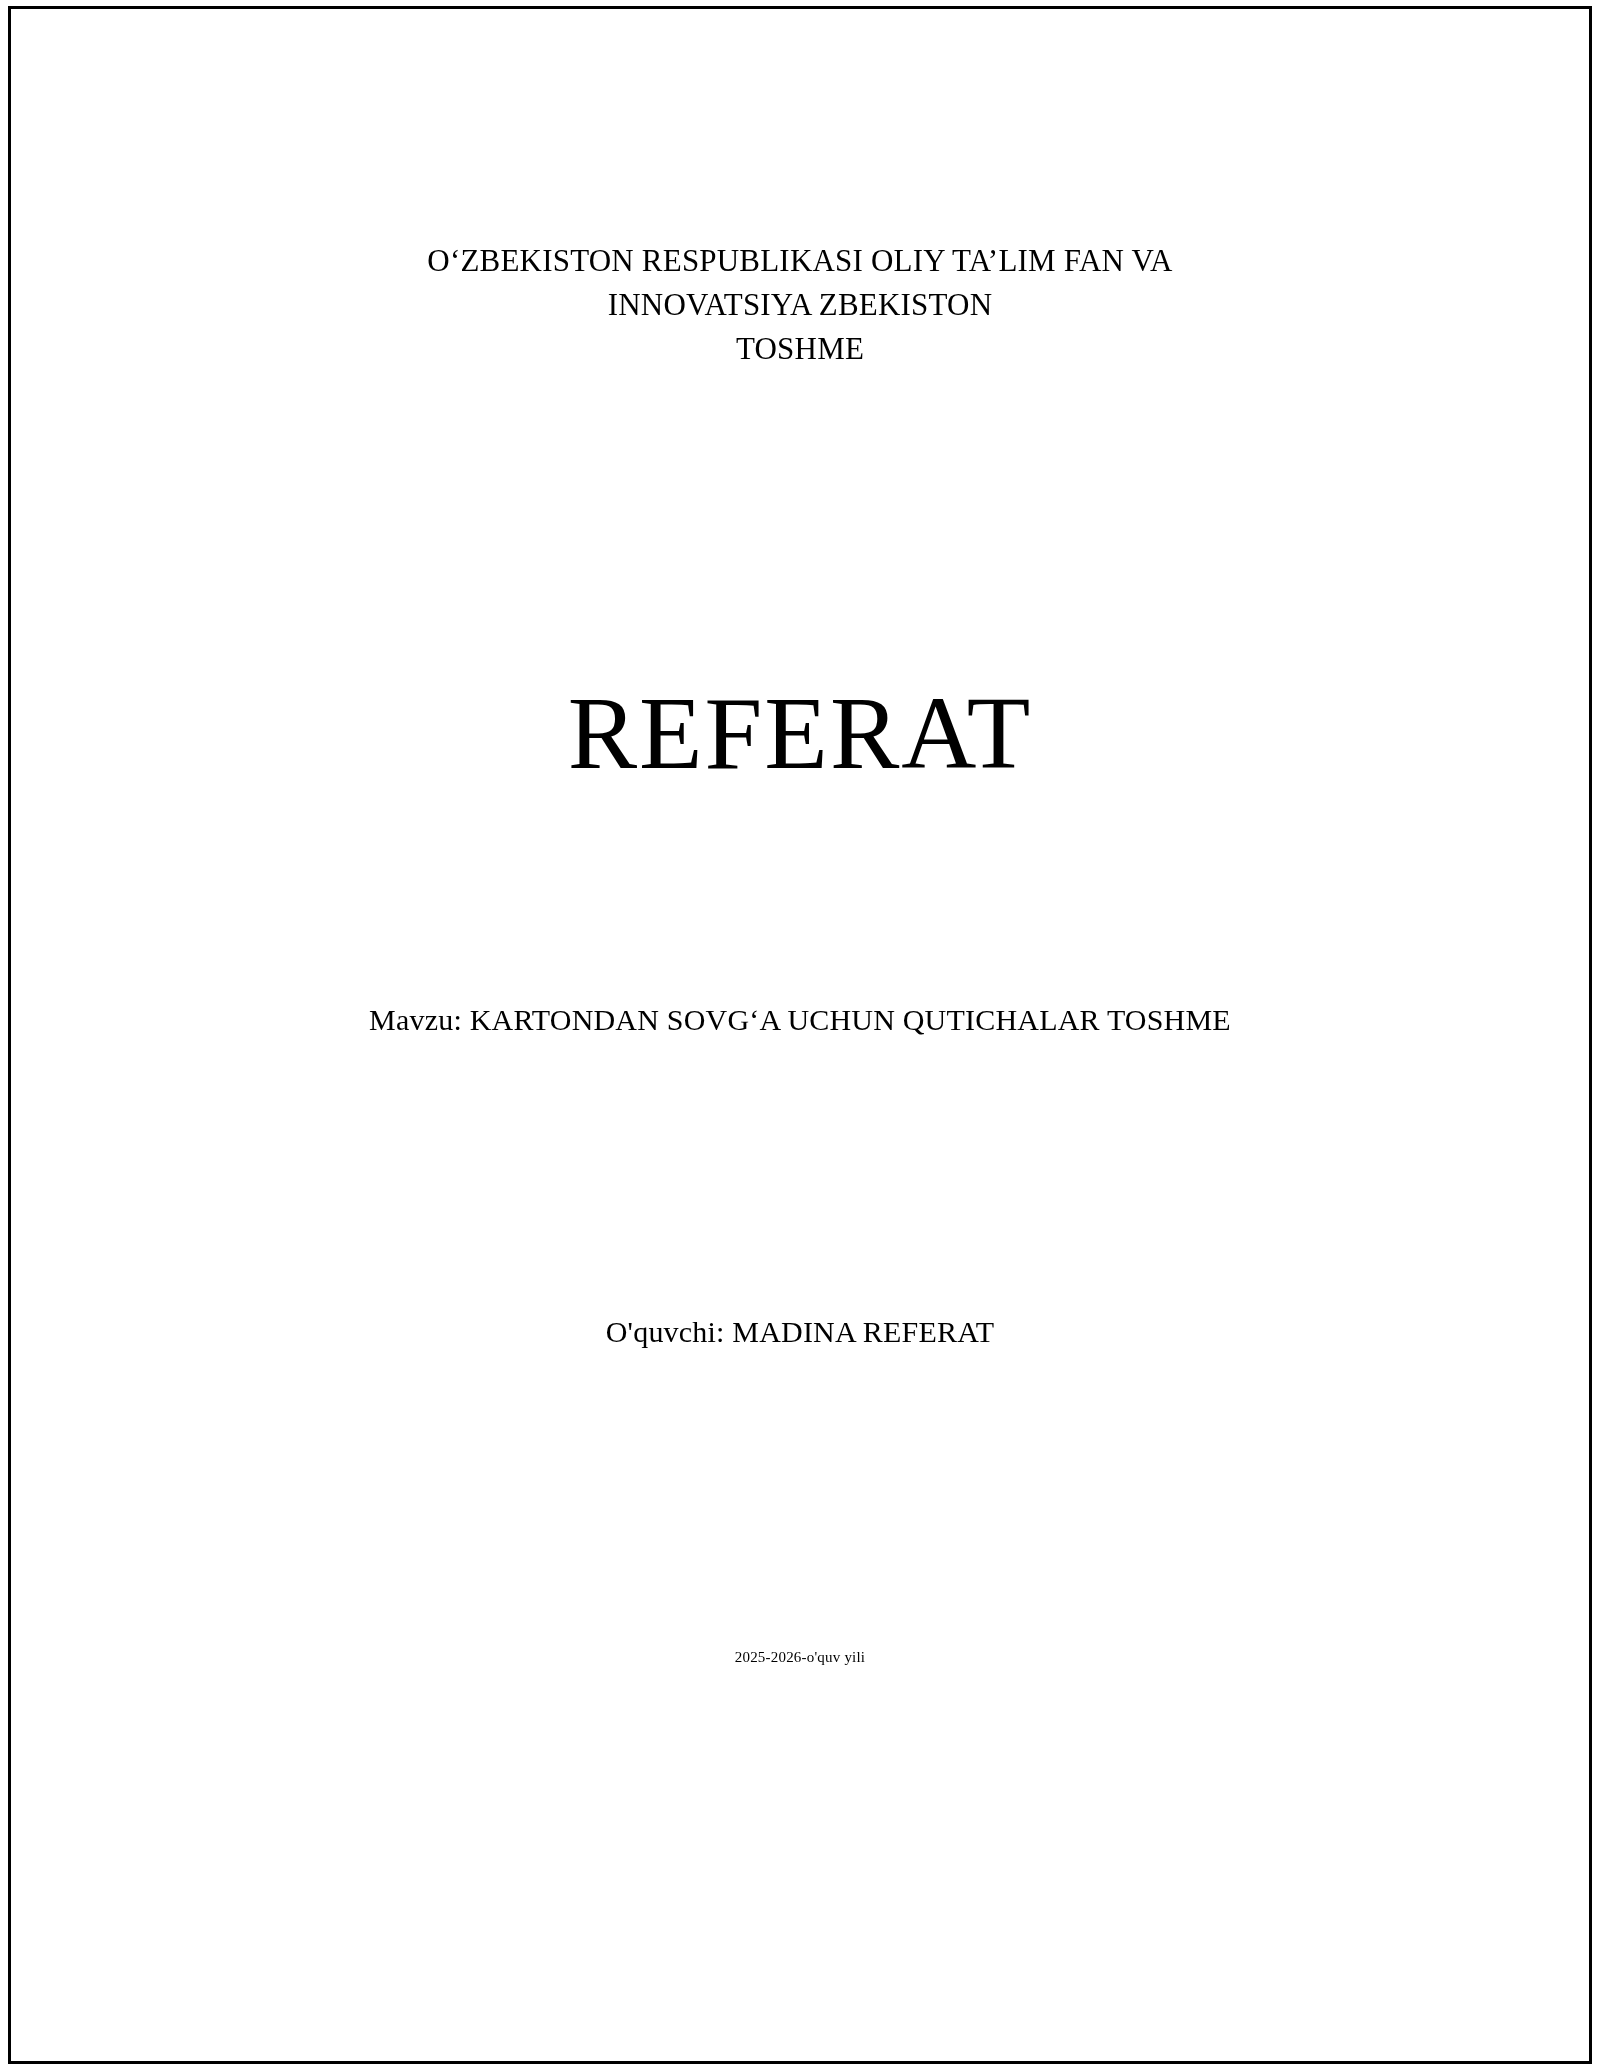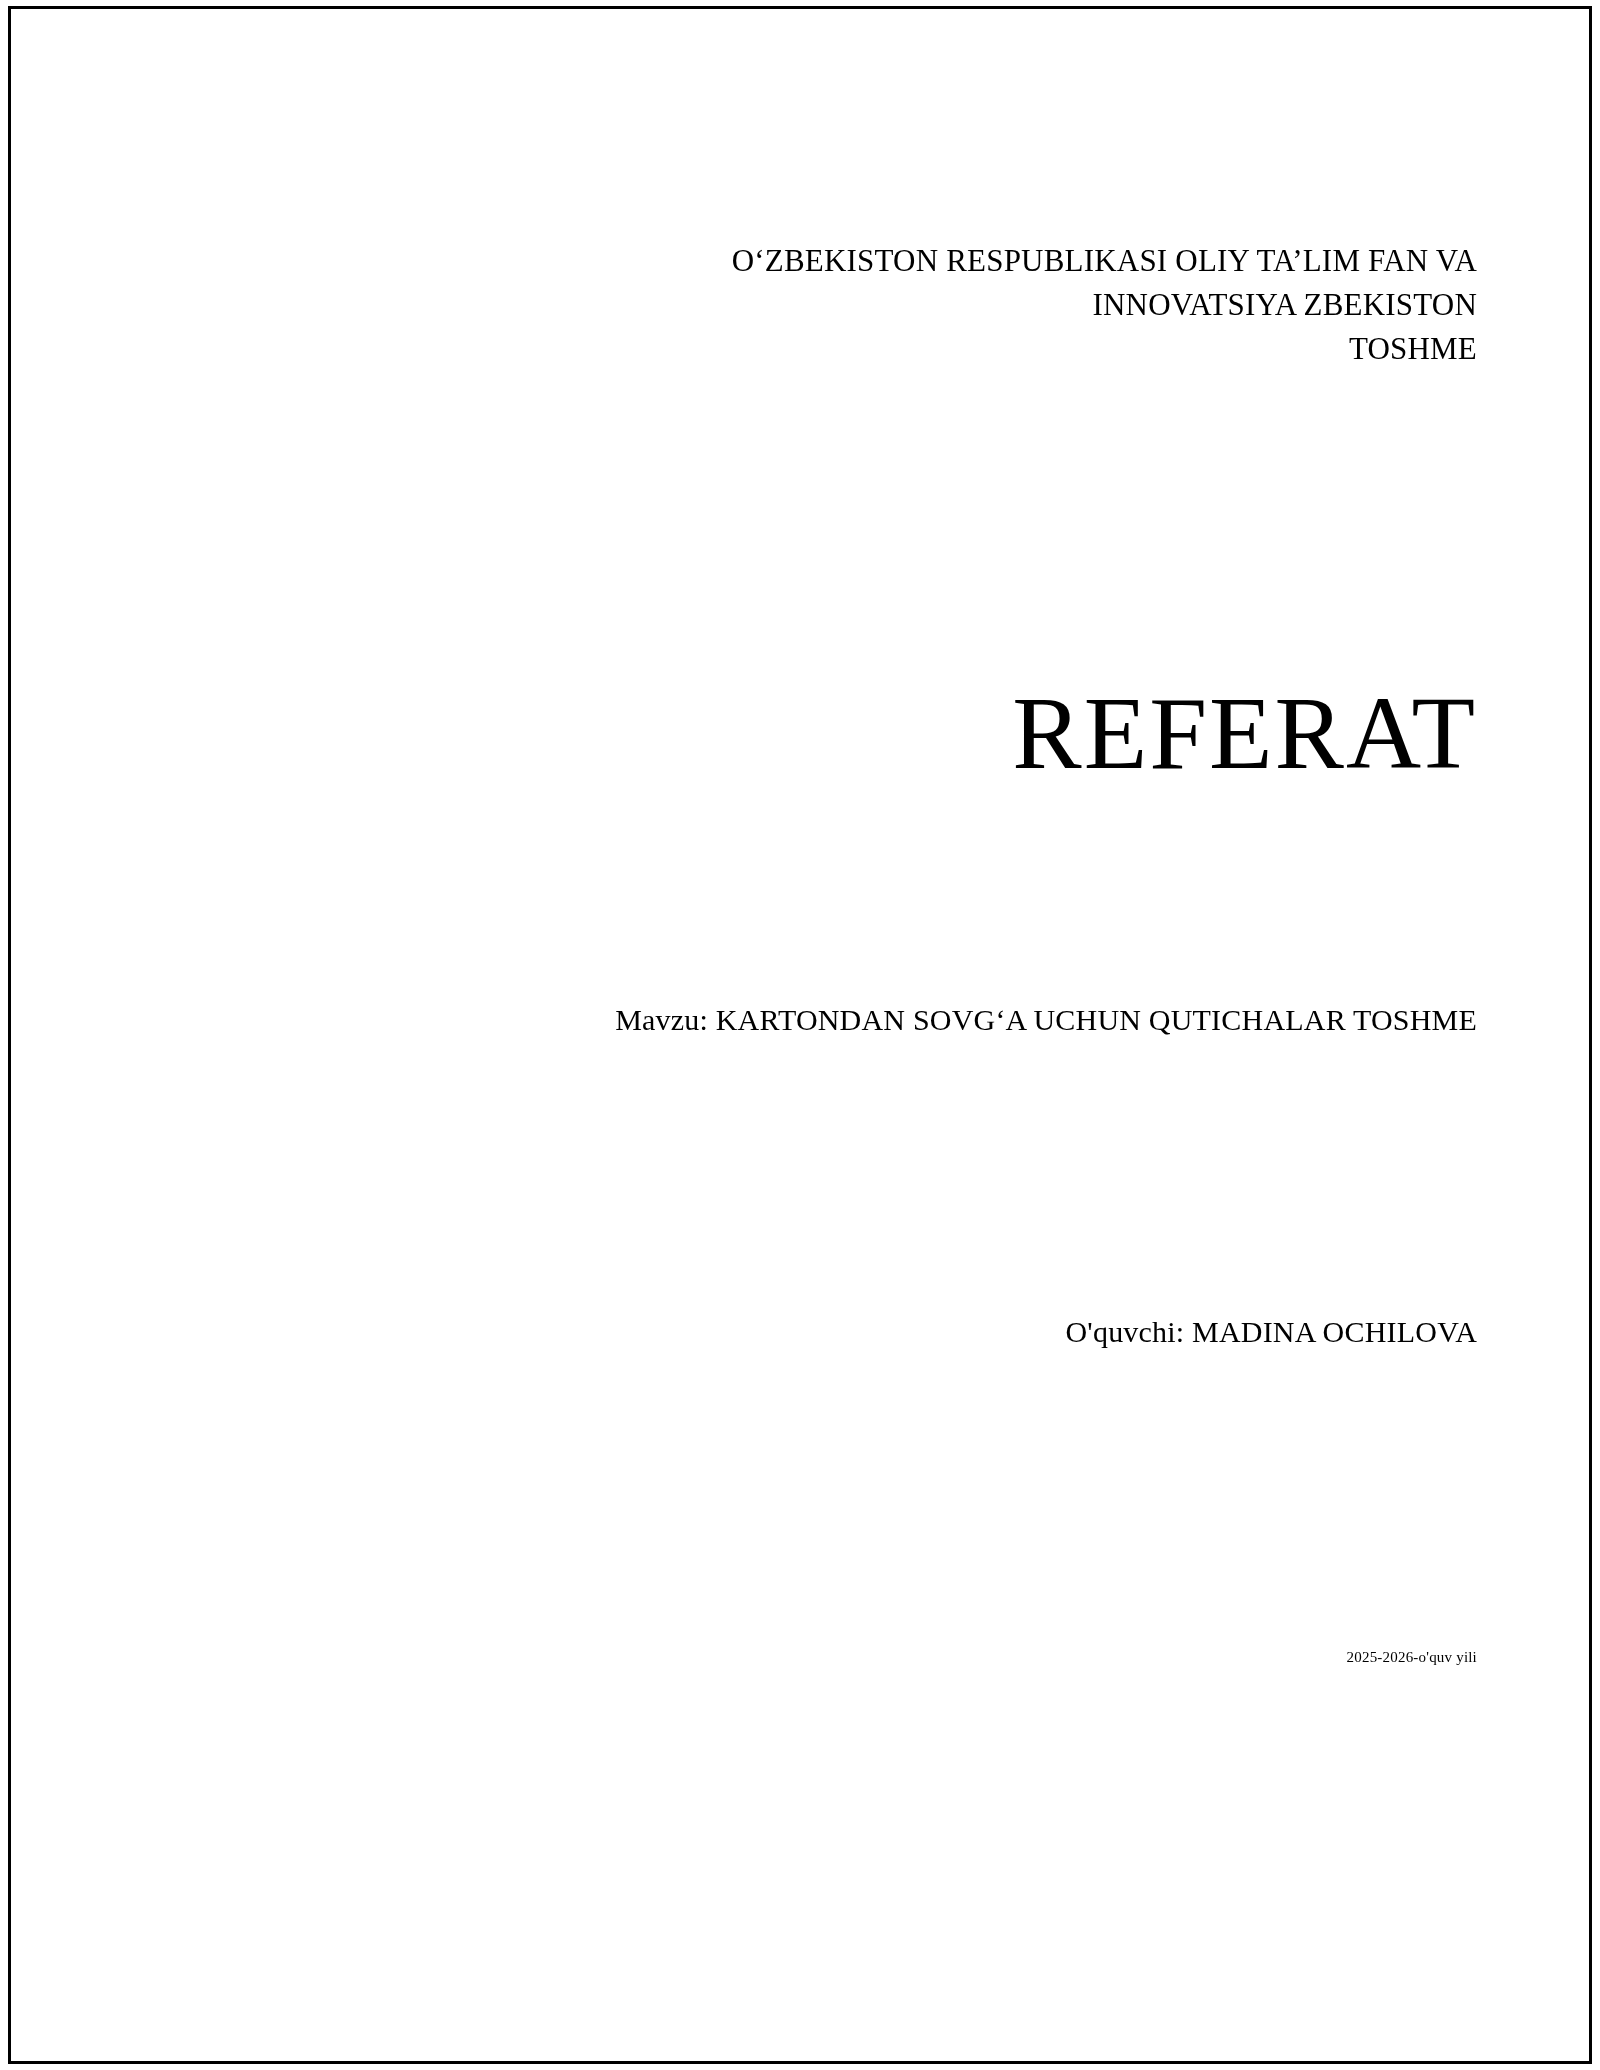--- a/index.html
+++ b/index.html
@@ -34,21 +34,21 @@
     background: #ffffff;
   }
   .page-content {
     position: absolute;
     left: 0;
     top: 0;
     width: 100%;
     height: 100%;
     box-sizing: border-box;
     padding: 0 112px;
-    text-align: right;
+    text-align: center;
   }
   .org-block {
     margin-top: 230px;
     font-size: 31px;
     line-height: 1.42;
     letter-spacing: 0.2px;
   }
   .org-line {
     display: block;
   }
@@ -86,19 +86,19 @@
       <div class="org-block">
         <span class="org-line">O‘ZBEKISTON RESPUBLIKASI OLIY TA’LIM FAN VA</span>
         <span class="org-line">INNOVATSIYA ZBEKISTON</span>
         <span class="org-line">TOSHME</span>
       </div>
 
       <div class="doc-title">REFERAT</div>
 
       <div class="subject-line">Mavzu: KARTONDAN SOVG‘A UCHUN QUTICHALAR TOSHME</div>
 
-      <div class="author-line">O'quvchi: MADINA OCHILOVA</div>
+      <div class="author-line">O'quvchi: MADINA REFERAT</div>
 
       <div class="year-line">2025-2026-o'quv yili</div>
 
     </div>
   </div>
 </div>
 
 </body></html>

